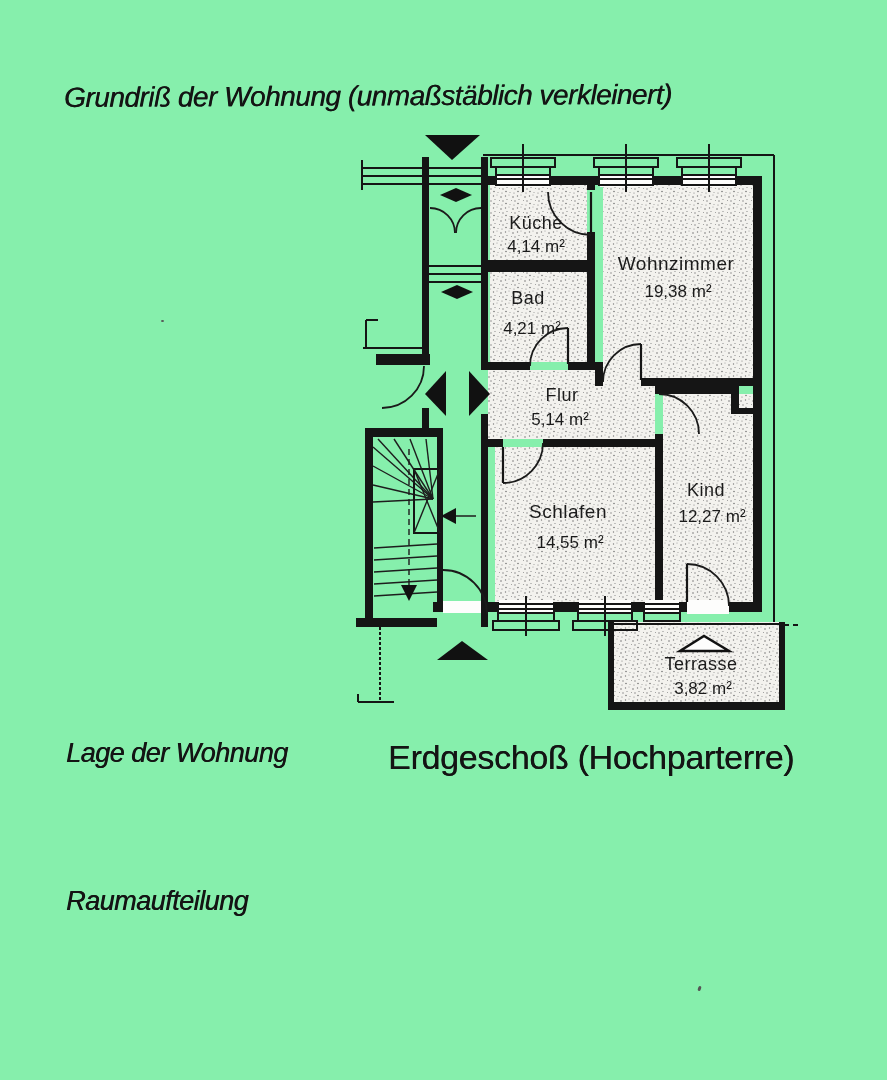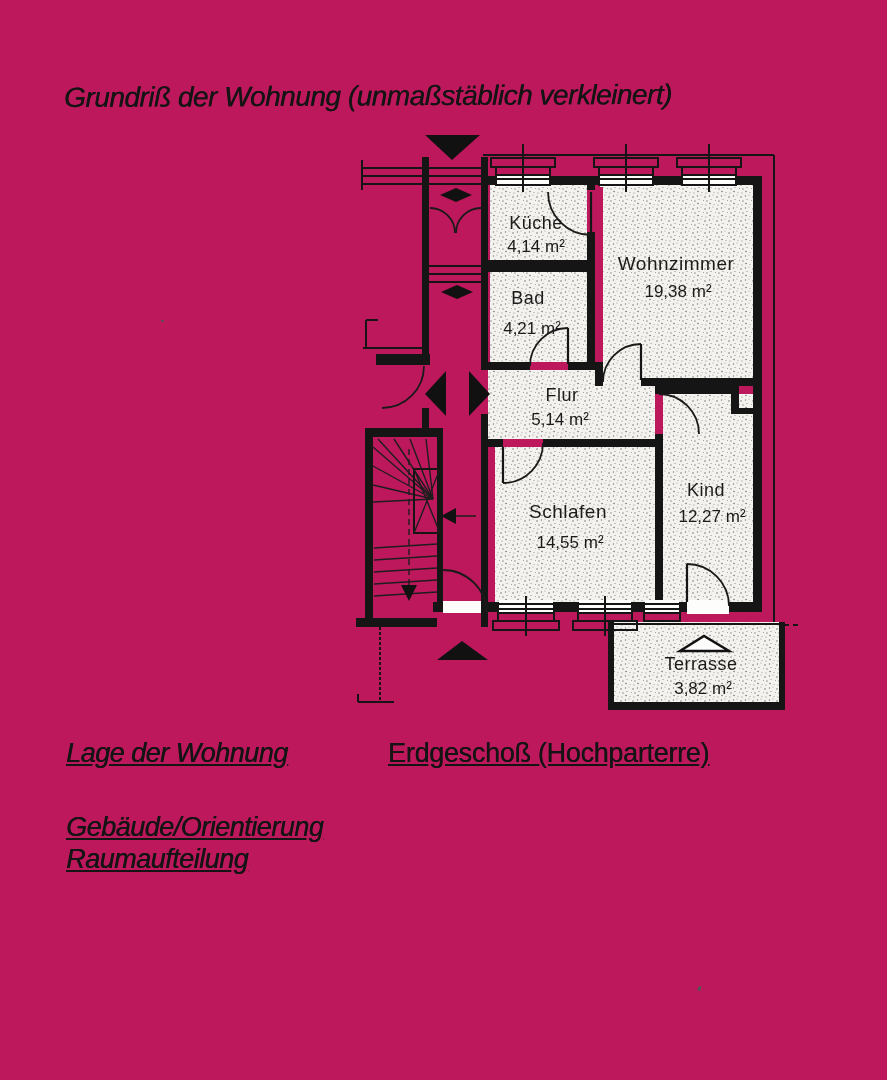--- a/index.html
+++ b/index.html
@@ -1,39 +1,39 @@
 <!DOCTYPE html>
 <html><head>
 <meta charset="utf-8">
 <style>
   html,body{margin:0;padding:0;background:#e8e8e8;}
   .page{
-    position:relative;width:887px;height:1080px;background:#be185d;
+    position:relative;width:887px;height:1080px;background:#86efac;
     font-family:"Liberation Sans",sans-serif;color:#141414;overflow:hidden;
     margin:0 auto;
   }
   .title{
     position:absolute;left:64px;top:80px;width:760px;
     font-style:italic;font-size:28px;letter-spacing:-0.5px;
     text-shadow:0.4px 0 0 currentColor;white-space:nowrap;
     transform:rotate(-0.3deg);
   }
   .plan-svg{position:absolute;left:350px;top:122px;}
-  .detail-row{position:absolute;left:66px;width:790px;display:flex;text-decoration:underline;}
+  .detail-row{position:absolute;left:66px;width:790px;display:flex;}
   .detail-row .lbl{
     width:322px;font-style:italic;font-size:27px;letter-spacing:-0.5px;
     text-shadow:0.4px 0 0 currentColor;flex:0 0 auto;
   }
   .detail-row .val{
-    font-size:27px;letter-spacing:-0.3px;text-shadow:0.3px 0 0 currentColor;
+    font-size:34px;letter-spacing:-0.3px;text-shadow:0.3px 0 0 currentColor;
     white-space:nowrap;
   }
   .row-1{top:738px;}
   .row-2{top:812px;}
-  .row-3{top:844px;}
+  .row-3{top:886px;}
   .speck{position:absolute;background:#555;border-radius:50%;}
   .speck-a{left:161px;top:320px;width:3px;height:2px;}
   .speck-b{left:698px;top:986px;width:3px;height:5px;transform:rotate(20deg);border-radius:40%;}
   svg text{font-family:"Liberation Sans",sans-serif;fill:#1b1b1b;}
   svg .room-name{font-size:18px;letter-spacing:0.5px;}
   svg .room-name-lg{font-size:19px;letter-spacing:0.5px;}
   svg .room-area{font-size:17px;}
   svg .wall{fill:#151515;}
   svg .thin{stroke:#151515;stroke-width:2;fill:none;}
   svg .door{stroke:#1a1a1a;stroke-width:1.8;fill:none;}
@@ -263,21 +263,20 @@
       <text class="room-name" x="701" y="668">Terrasse</text>
       <text class="room-area" x="703" y="692">3,82 m²</text>
     </g>
   </svg>
 
   <div class="detail-row row-1">
     <span class="lbl">Lage der Wohnung</span>
     <span class="val">Erdgeschoß (Hochparterre)</span>
   </div>
   <div class="detail-row row-2">
-    <span class="lbl">Gebäude/Orientierung</span>
   </div>
   <div class="detail-row row-3">
     <span class="lbl">Raumaufteilung</span>
   </div>
 
   <div class="speck speck-a"></div>
   <div class="speck speck-b"></div>
 </div>
 
 </body></html>

